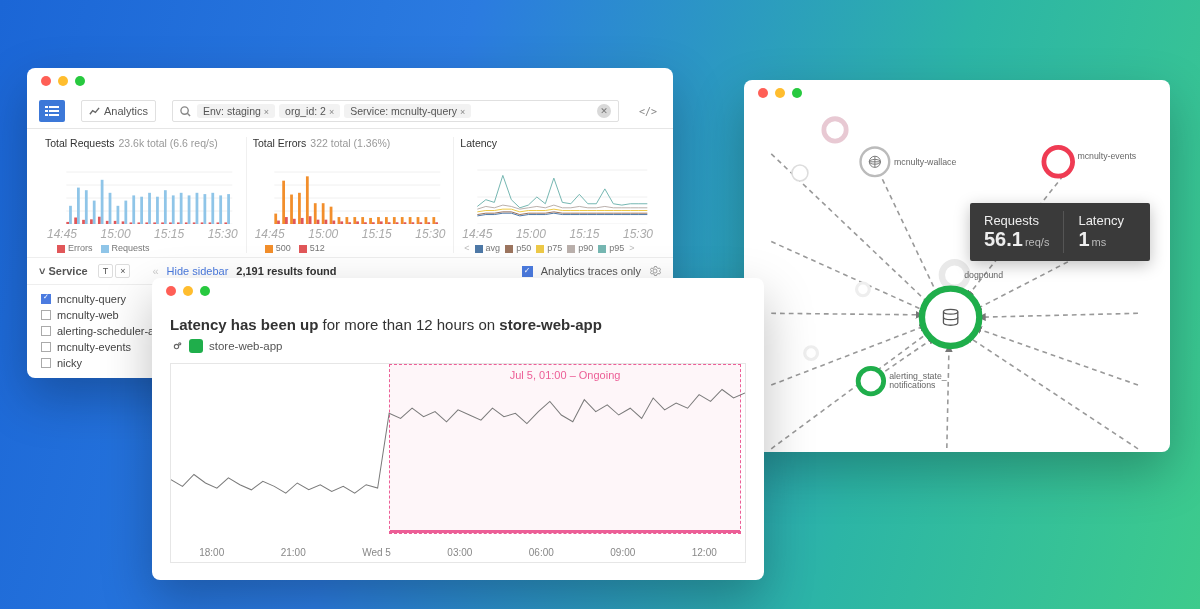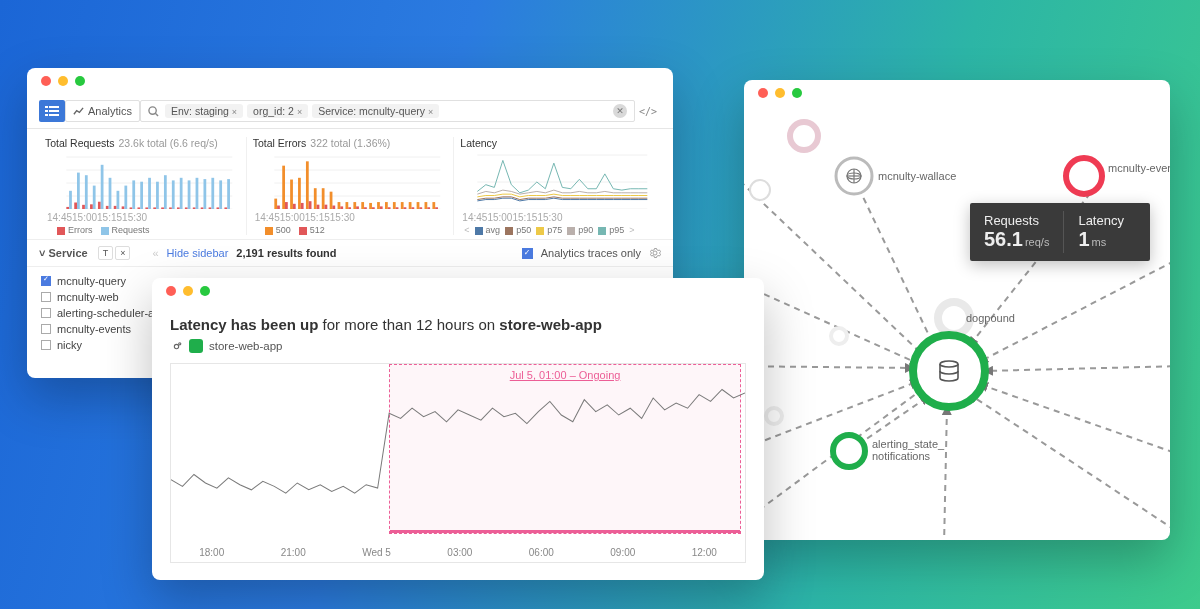--- a/index.html
+++ b/index.html
@@ -17,21 +17,21 @@
 }
 .titlebar { height: 26px; display: flex; align-items: center; padding-left: 14px; gap: 7px; }
 .dot { width: 10px; height: 10px; border-radius: 5px; display: inline-block; }
 .dot.r { background: #ff5f56; }
 .dot.y { background: #ffbd2e; }
 .dot.g { background: #27c93f; }
 
 
 #w-analytics { left: 27px; top: 68px; width: 646px; height: 310px; }
 #w-analytics .toolbar {
-  display: flex; align-items: center; gap: 0; padding: 6px 12px;
+  display: flex; align-items: center; gap: 16px; padding: 6px 12px;
   border-bottom: 1px solid #e6e6e6;
 }
 .btn-primary {
   width: 26px; height: 22px; background: #3c78d8; border-radius: 2px;
   display: flex; align-items: center; justify-content: center;
 }
 .btn-primary svg { width: 14px; height: 10px; fill: #fff; }
 .toolbar-pill {
   border: 1px solid #e0e0e0; border-radius: 2px; height: 22px;
   display: flex; align-items: center; padding: 0 7px; font-size: 11px; color: #555;
@@ -42,26 +42,26 @@
   background: #f2f2f2; border-radius: 3px; padding: 1px 6px; margin-right: 4px;
   font-size: 10.5px; color: #555;
 }
 .tag .x { margin-left: 3px; color: #888; font-size: 9px; }
 .pill-clear { width: 14px; height: 14px; border-radius: 7px; background: #d9d9d9; color: #777; font-size: 9px; display:flex; align-items:center; justify-content:center; margin-left:4px;}
 .code-toggle { font-family: monospace; font-size: 10px; color: #888; padding: 0 4px; }
 
 #charts-row { display: flex; padding: 8px 12px 4px 12px; border-bottom: 1px solid #eee; }
 .chart-cell { flex: 1; padding: 0 6px; }
 .chart-cell + .chart-cell { border-left: 1px solid #f0f0f0; }
-.chart-title { font-size: 10.5px; color: #333; margin-bottom: 2px; }
+.chart-title { font-size: 10.5px; color: #333; margin-bottom: 17px; }
 .chart-stat { color: #999; font-weight: 400; margin-left: 4px; }
 .chart-svg { width: 100%; height: 58px; }
 .chart-legend { font-size: 9px; color: #777; display: flex; gap: 8px; padding: 2px 0 0 12px; }
 .chart-legend .sw { width: 8px; height: 8px; display: inline-block; margin-right: 3px; vertical-align: middle; }
-.chart-xaxis { display:flex; font-size:10px; color:#aaa; padding:0 2px;}
+.chart-xaxis { display:flex; justify-content:space-between; font-size:12px; color:#aaa; padding:0 2px;font-style:italic;}
 
 .list-bar {
   display:flex; align-items:center; font-size:11px; padding: 6px 12px;
   border-bottom: 1px solid #eee; color:#555; gap:8px;
 }
 .list-bar .exp { font-weight: 600; cursor:pointer;}
 .list-bar .pill-btns span { display:inline-block; border:1px solid #ddd; padding:1px 4px; font-size:9px; border-radius:2px; margin-left:2px;}
 .list-bar .hide-sb { color:#4b7be0; cursor:pointer; }
 .list-bar .results b { font-weight:600; color:#333;}
 .list-bar .spacer { flex:1; }
@@ -82,30 +82,30 @@
 #w-latency .head b { font-weight: 600; }
 #w-latency .subhead { display:flex; align-items:center; gap:6px; font-size:11.5px; color:#555; }
 .chip-green { width:14px; height:14px; background:#1fae4b; border-radius:3px; display:inline-block; }
 #w-latency .latency-chart { border:1px solid #e6e6e6; margin-top:10px; height: 200px; position:relative; }
 #w-latency .overlay-region {
   position:absolute; top:0; bottom:28px; left:38%; right:4px;
   border:1px dashed #ec5e96; background: rgba(236,94,150,0.06);
 }
 #w-latency .overlay-label {
   position:absolute; top:4px; left:0; right:0; text-align:center;
-  font-size: 11px; color:#ec5e96;text-decoration:underline;
+  font-size: 11px; color:#ec5e96;
 }
 #w-latency .overlay-baseline {
   position:absolute; bottom:0; left:0; right:0; height:3px; background:#ec5e96;
 }
 #w-latency svg.line { position:absolute; top:0; left:0; width:100%; height:calc(100% - 28px); }
 #w-latency .xaxis { position:absolute; bottom:4px; left:0; right:0; display:flex; justify-content:space-around; font-size:10px; color:#888; }
 
 
-#w-map { right: 30px; top: 80px; width: 426px; height: 460px; }
+#w-map { right: 30px; top: 80px; width: 426px; height: 372px; }
 #w-map .body { position:relative; width:100%; height:calc(100% - 26px); overflow:hidden; }
 #map-svg { width:100%; height:100%; }
 .info-panel {
   position:absolute; right: 20px; top: 97px; width: 180px;
   box-shadow: 0 4px 16px rgba(0,0,0,0.25); border-radius: 2px; overflow:hidden;
 }
 .info-head { background:#1fae4b; color:#fff; font-weight:600; font-size: 17px; padding: 8px 12px; }
 .info-body { background:#3a3a3a; color:#eee; display:flex; padding:8px 0;}
 .info-col { flex:1; padding: 2px 14px; }
 .info-col + .info-col { border-left: 1px solid #555; }

